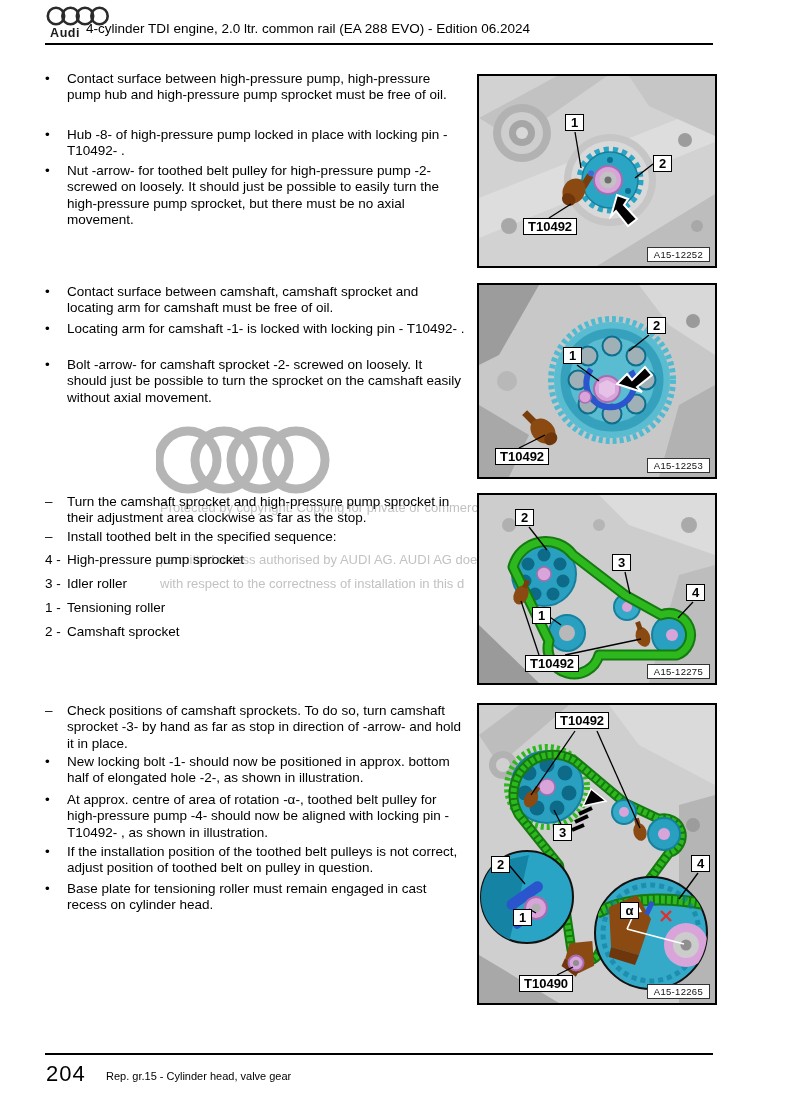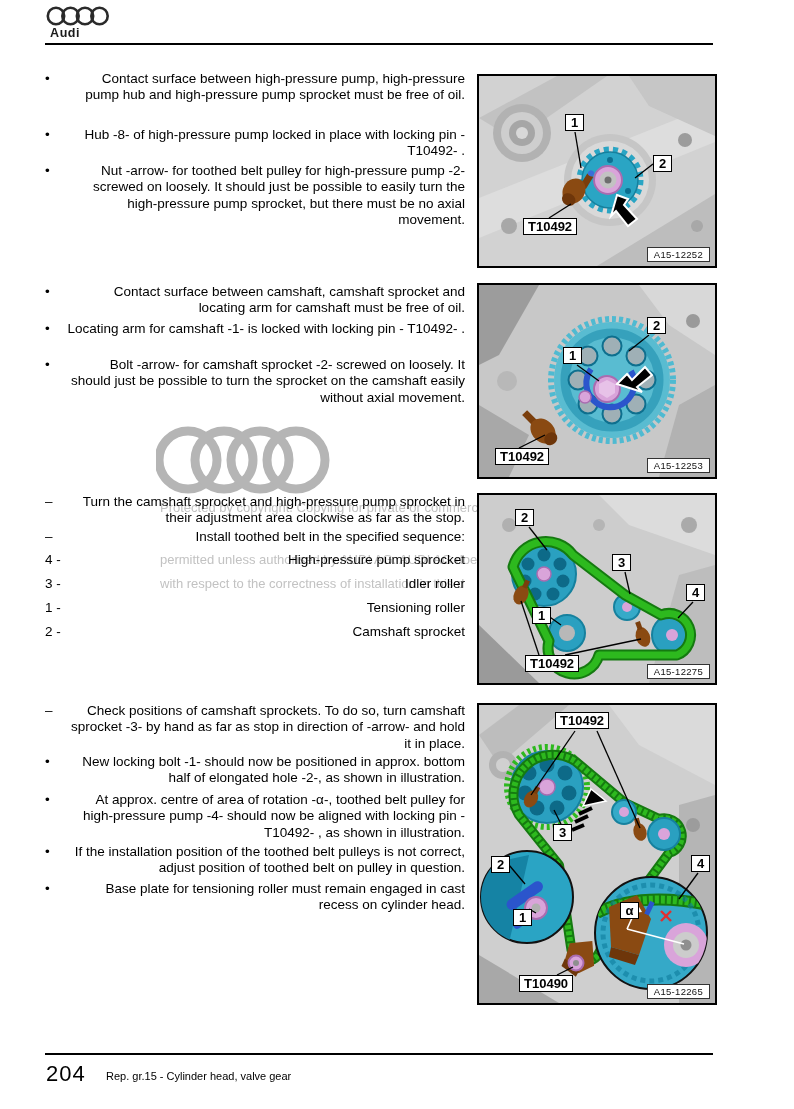--- a/index.html
+++ b/index.html
@@ -7,21 +7,21 @@
         font-family:"Liberation Sans",sans-serif;color:#000;}
   
   .hdr-models{position:absolute;left:86px;top:4px;font-size:13.5px;white-space:nowrap;}
   .hdr-sub{position:absolute;left:86px;top:21px;font-size:13.5px;white-space:nowrap;}
   .logo{position:absolute;left:46px;top:6px;}
   .logo-word{position:absolute;left:50px;top:26px;font-size:12.5px;font-weight:bold;letter-spacing:.6px;color:#1a1a1a;}
   .hdr-rule{position:absolute;left:45px;top:43px;width:668px;height:2px;background:#000;}
   
   .li{position:absolute;left:45px;width:422px;display:flex;font-size:13.5px;line-height:16.4px;z-index:2;}
   .li .m{flex:0 0 22px;width:22px;}
-  .li .t{width:398px;text-align:right;}
+  .li .t{width:398px;}
   
   .wm-rings{position:absolute;left:156px;top:422px;z-index:0;}
   .wm-line{position:absolute;left:160px;width:318px;overflow:hidden;white-space:nowrap;
            font-size:13px;color:#c2c2c2;z-index:1;}
   
   .fig{position:absolute;width:240px;border:2px solid #000;background:#d4d4d4;z-index:3;box-sizing:border-box;}
   .fig svg{display:block;}
   .fb{position:absolute;background:#fff;border:1.5px solid #000;font-weight:bold;font-size:13px;
       line-height:15px;text-align:center;padding:0 4px;z-index:2;min-width:9px;}
   .fid{position:absolute;right:5px;bottom:4px;background:#fff;border:1px solid #333;
@@ -36,20 +36,21 @@
 
 <div class="page">
 
   <svg class="logo" width="64" height="21" viewBox="0 0 64 21">
     <circle cx="10" cy="10" r="8.2" fill="none" stroke="#2a2a2a" stroke-width="2.6"></circle>
     <circle cx="24.5" cy="10" r="8.2" fill="none" stroke="#2a2a2a" stroke-width="2.6"></circle>
     <circle cx="39" cy="10" r="8.2" fill="none" stroke="#2a2a2a" stroke-width="2.6"></circle>
     <circle cx="53.5" cy="10" r="8.2" fill="none" stroke="#2a2a2a" stroke-width="2.6"></circle>
   </svg>
   <div class="logo-word">Audi</div>
+  <div class="hdr-sub">4-cylinder TDI engine, 2.0 ltr. common rail (EA 288 EVO) - Edition 06.2024</div>
   <div class="hdr-rule"></div>
 
   <svg class="wm-rings" width="176" height="76" viewBox="0 0 176 76">
     <circle cx="32" cy="38" r="29" fill="none" stroke="#b5b5b5" stroke-width="9"></circle>
     <circle cx="68" cy="38" r="29" fill="none" stroke="#b5b5b5" stroke-width="9"></circle>
     <circle cx="104" cy="38" r="29" fill="none" stroke="#b5b5b5" stroke-width="9"></circle>
     <circle cx="140" cy="38" r="29" fill="none" stroke="#b5b5b5" stroke-width="9"></circle>
   </svg>
   <div class="wm-line" style="top:500px">Protected by copyright. Copying for private or commerc</div>
   <div class="wm-line" style="top:552px">permitted unless authorised by AUDI AG. AUDI AG does</div>

